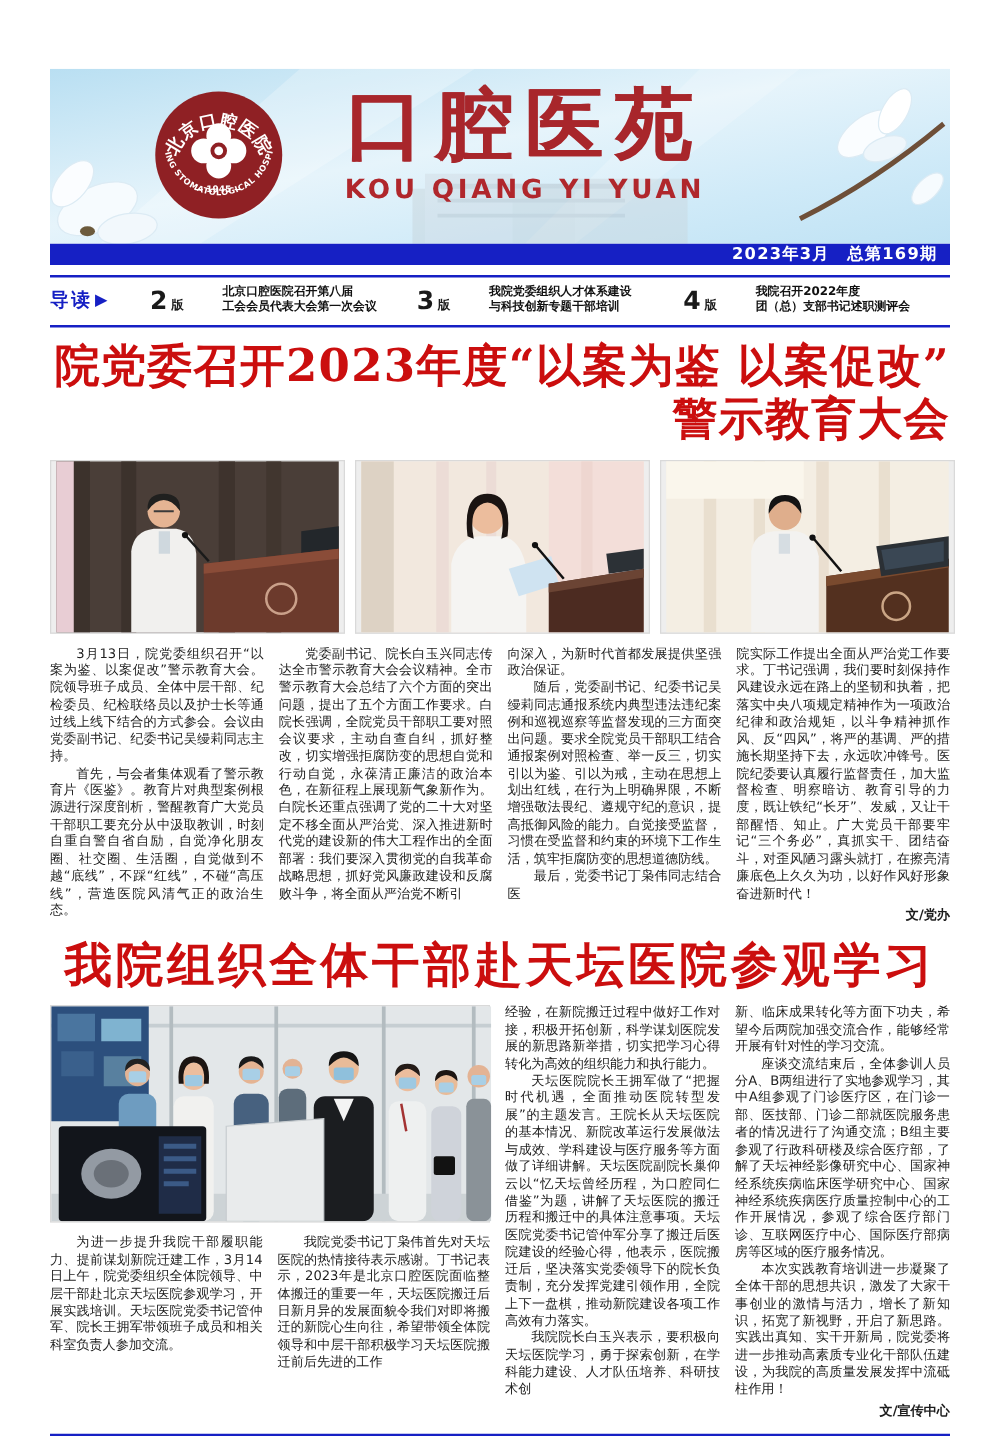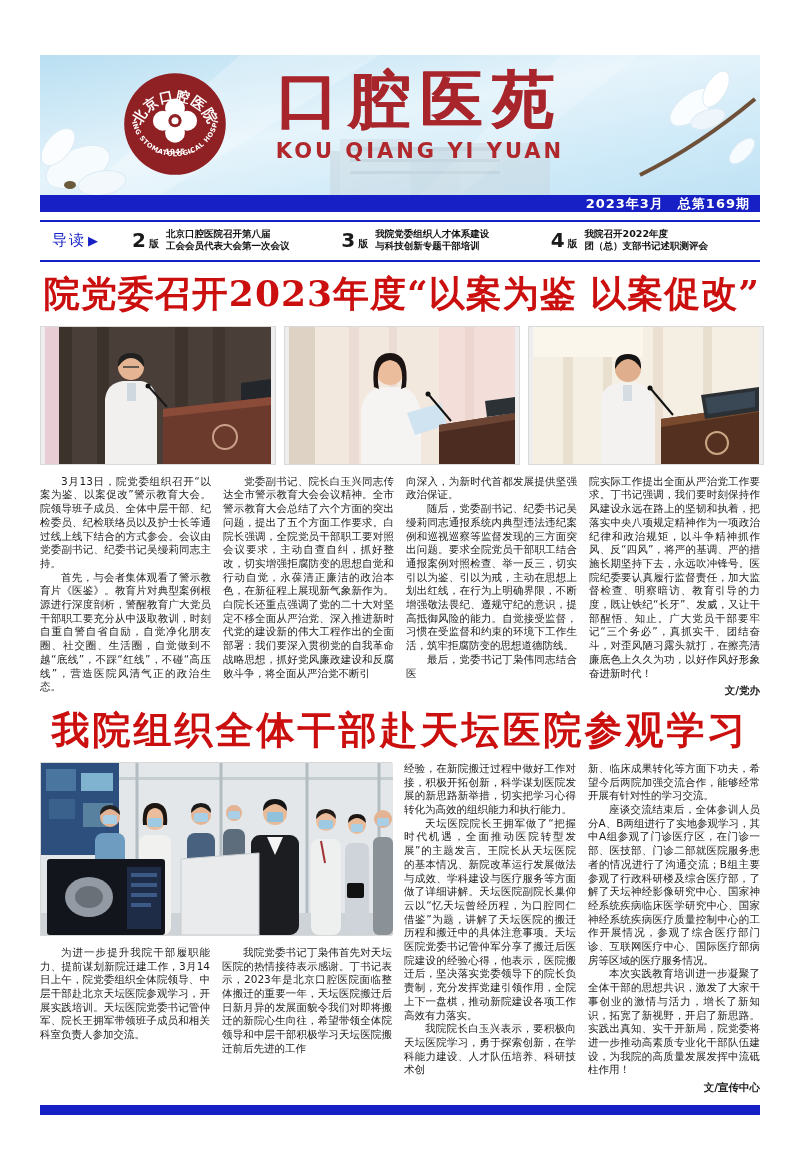--- a/index.html
+++ b/index.html
@@ -16,28 +16,28 @@
               font-size:62px;line-height:74px;color:#a8262b;letter-spacing:10px;
               text-shadow:1px 0 0 #a8262b;}
   .mast-pinyin{margin-top:2px;font-size:21px;font-weight:bold;color:#b0272c;letter-spacing:3px;}
   .issue-bar{position:absolute;left:0;bottom:0;width:720px;height:17px;background:#1620c4;
              color:#fff;font-size:13px;line-height:17px;text-align:right;box-sizing:border-box;
              padding-right:10px;letter-spacing:1px;font-weight:bold;}
 
   
   .digest{display:flex;align-items:center;margin-top:8px;border-top:2px solid #1620c4;
           border-bottom:2px solid #1620c4;padding:6px 0 7px 0;}
-  .digest-label{color:#1620c4;font-weight:normal;font-size:15px;letter-spacing:2px;
-                margin-left:12px;white-space:nowrap;}
+  .digest-label{color:#1620c4;font-weight:bold;font-size:15px;letter-spacing:2px;
+                white-space:nowrap;}
   .digest-arrow{color:#1620c4;font-size:13px;margin-left:2px;}
   .digest-items{display:flex;flex:1;margin-left:34px;}
   .digest-item{flex:1;display:flex;align-items:center;gap:7px;}
   .digest-num{font-size:20px;font-weight:bold;line-height:20px;}
   .digest-unit{font-size:10px;font-weight:bold;align-self:flex-end;margin-left:-4px;margin-bottom:2px;}
-  .digest-lines{font-size:9.5px;line-height:1.3;font-weight:bold;color:#111;}
+  .digest-lines{font-size:9.5px;line-height:1.3;font-weight:bold;color:#111;margin-left:24px;}
 
   
   .headline1{margin-top:10px;text-align:right;color:#cb0e0e;
              font-family:"DejaVu Serif","Liberation Serif",serif;font-weight:900;
              font-size:36px;line-height:42px;letter-spacing:1px;}
   .headline2{margin:10px 0 8px 0;text-align:center;color:#cb0e0e;
              font-family:"DejaVu Serif","Liberation Serif",serif;font-weight:900;
              font-size:38px;line-height:44px;letter-spacing:3px;}
 
   
@@ -164,20 +164,21 @@
           <span class="digest-lines">
             <span>我院召开2022年度</span><br>
             <span>团（总）支部书记述职测评会</span>
           </span>
         </div>
       </div>
     </div>
 
     <div class="headline1">
       <div>院党委召开2023年度“以案为鉴 以案促改”</div>
+      <div>警示教育大会</div>
     </div>
 
     <div class="photo-row">
 
       <div class="photo">
         <svg width="234" height="137" viewBox="0 0 226 137">
           <rect width="226" height="137" fill="#4a3e38"></rect>
           <rect x="14" width="13" height="137" fill="#3c322c"></rect>
             <rect x="52" width="12" height="137" fill="#3c322c"></rect>
           <rect x="130" width="13" height="137" fill="#3e332d"></rect>

